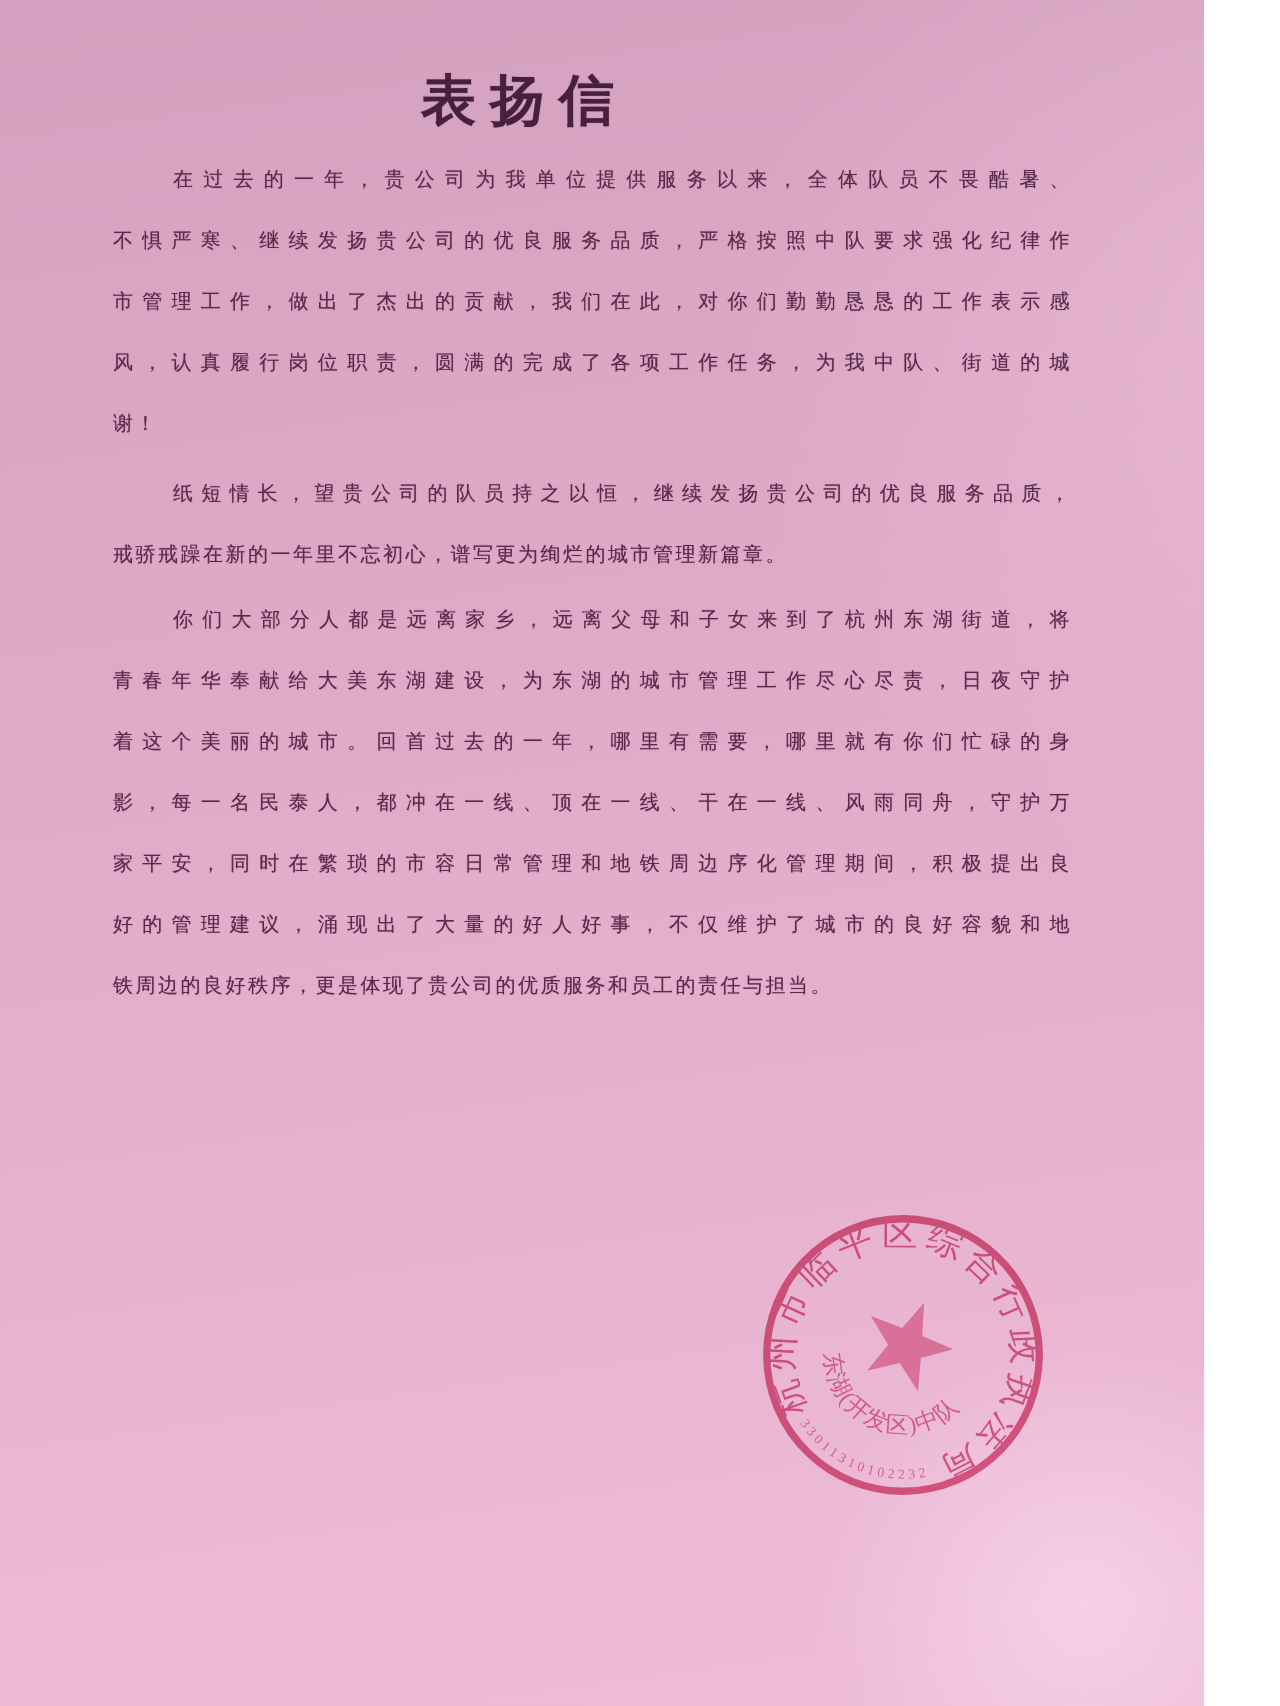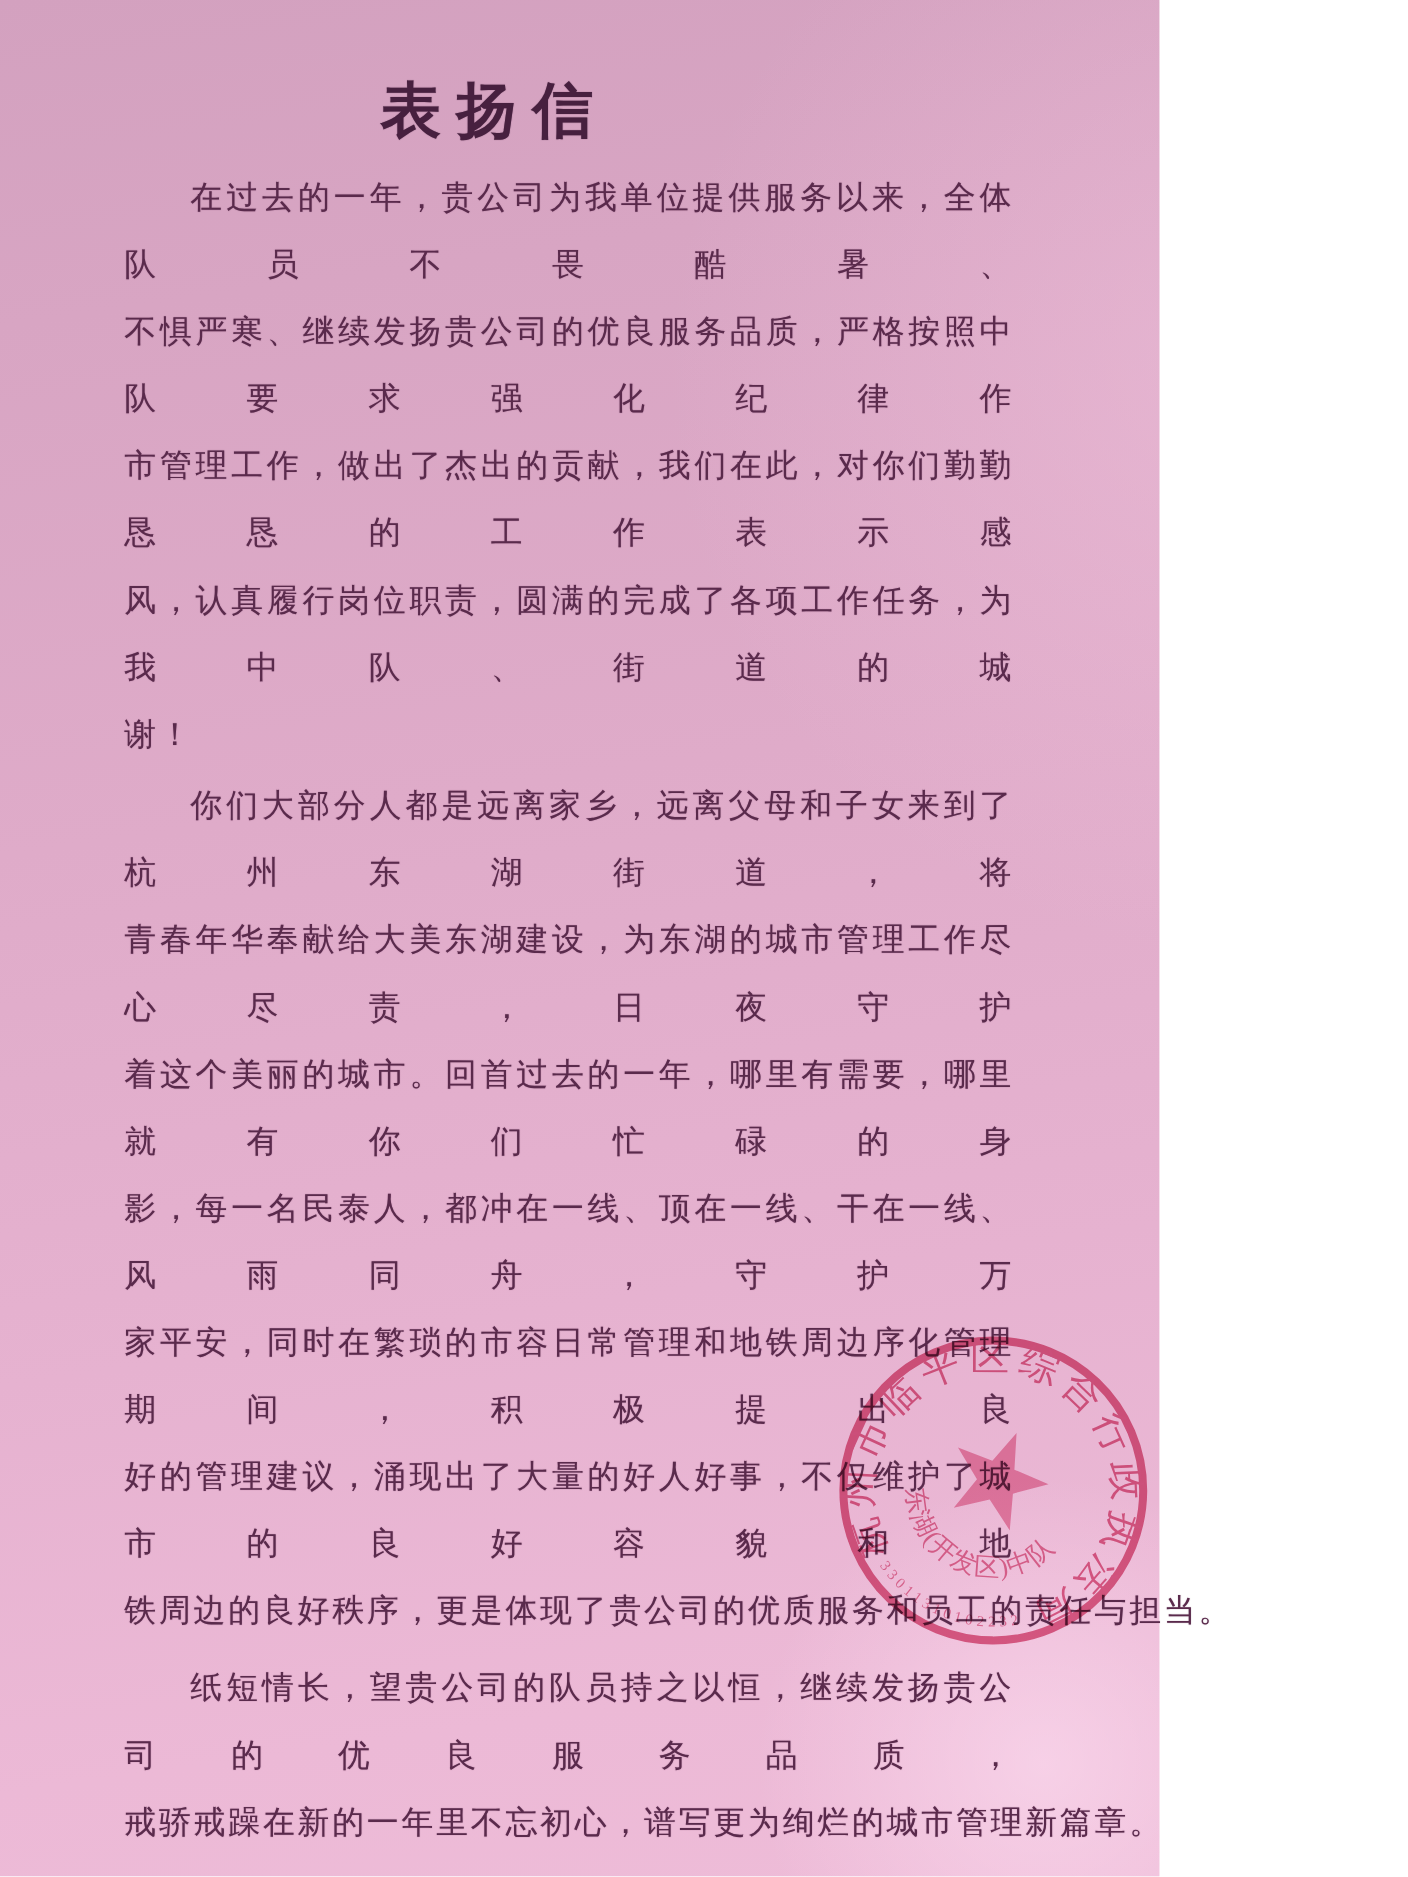--- a/index.html
+++ b/index.html
@@ -3,21 +3,21 @@
 <meta charset="utf-8">
 <style>
   html,body{margin:0;padding:0;}
   body{
     width:1280px;height:1706px;
     font-family:"Liberation Serif","DejaVu Serif",serif;
     overflow:hidden;
   }
   .paper{
     position:relative;
-    width:1054px;height:1706px;
+    width:1204px;height:1706px;
     background:
       radial-gradient(circle at 90% 94%, rgba(255,226,244,0.55) 0%, rgba(255,226,244,0) 14%),
       radial-gradient(circle at 108% 20%, rgba(244,198,224,0.45) 0%, rgba(244,198,224,0) 30%),
       linear-gradient(172deg,#d3a1bf 0%,#d8a5c3 16%,#dfabc9 42%,#e6b2d0 68%,#ecb9d6 88%,#eebcd8 100%);
   }
   .content{
     position:absolute;
     left:113px; right:132px; top:62px;
     color:#5a2a4c;
   }
@@ -34,25 +34,26 @@
     margin-top:14px;
     font-size:30px; letter-spacing:2px;
     line-height:61px;
     text-shadow:0 0 1px rgba(90,42,76,.5);
   }
   .para{ margin:0; }
   .p1{ margin-top:10px; }
   .p2{ margin-top:4px; }
   .p3{ margin-top:9px; }
   .line{
-    font-size:29px;
+    font-size:20px;
     letter-spacing:2.5px;
     line-height:61px;
     white-space:nowrap;
     text-shadow:0 0 1px rgba(90,42,76,.5);
+    font-family:Liberation Mono, monospace;
   }
   .line.just{
     white-space:normal;
     text-align:justify;
     text-align-last:justify;
   }
   .line.indent{ text-indent:60px; }
   .seal{
     position:absolute;
     left:757px; top:1209px;
@@ -73,33 +74,33 @@
 
 
     <div class="para p1">
       <div class="line just indent">在过去的一年，贵公司为我单位提供服务以来，全体队员不畏酷暑、</div>
       <div class="line just">不惧严寒、继续发扬贵公司的优良服务品质，严格按照中队要求强化纪律作</div>
       <div class="line just">市管理工作，做出了杰出的贡献，我们在此，对你们勤勤恳恳的工作表示感</div>
       <div class="line just">风，认真履行岗位职责，圆满的完成了各项工作任务，为我中队、街道的城</div>
       <div class="line">谢！</div>
     </div>
 
+    <div class="para p3">
+      <div class="line just indent">纸短情长，望贵公司的队员持之以恒，继续发扬贵公司的优良服务品质，</div>
+      <div class="line">戒骄戒躁在新的一年里不忘初心，谱写更为绚烂的城市管理新篇章。</div>
+    </div>
+
     <div class="para p2">
       <div class="line just indent">你们大部分人都是远离家乡，远离父母和子女来到了杭州东湖街道，将</div>
       <div class="line just">青春年华奉献给大美东湖建设，为东湖的城市管理工作尽心尽责，日夜守护</div>
       <div class="line just">着这个美丽的城市。回首过去的一年，哪里有需要，哪里就有你们忙碌的身</div>
       <div class="line just">影，每一名民泰人，都冲在一线、顶在一线、干在一线、风雨同舟，守护万</div>
       <div class="line just">家平安，同时在繁琐的市容日常管理和地铁周边序化管理期间，积极提出良</div>
       <div class="line just">好的管理建议，涌现出了大量的好人好事，不仅维护了城市的良好容貌和地</div>
       <div class="line">铁周边的良好秩序，更是体现了贵公司的优质服务和员工的责任与担当。</div>
-    </div>
-
-    <div class="para p3">
-      <div class="line just indent">纸短情长，望贵公司的队员持之以恒，继续发扬贵公司的优良服务品质，</div>
-      <div class="line">戒骄戒躁在新的一年里不忘初心，谱写更为绚烂的城市管理新篇章。</div>
     </div>
 
   </div>
 
   <svg class="seal" viewBox="0 0 300 300" xmlns="http://www.w3.org/2000/svg">
     <defs>
       <path id="arcTop" d="M 85,243 A 113,113 0 1 1 215,243" fill="none"></path>
       <path id="arcUnit" d="M 72.7,170.7 A 80,80 0 0 0 227.3,170.7" fill="none"></path>
       <path id="arcCode" d="M 35,204 A 127,127 0 0 0 265,204" fill="none"></path>
     </defs>

